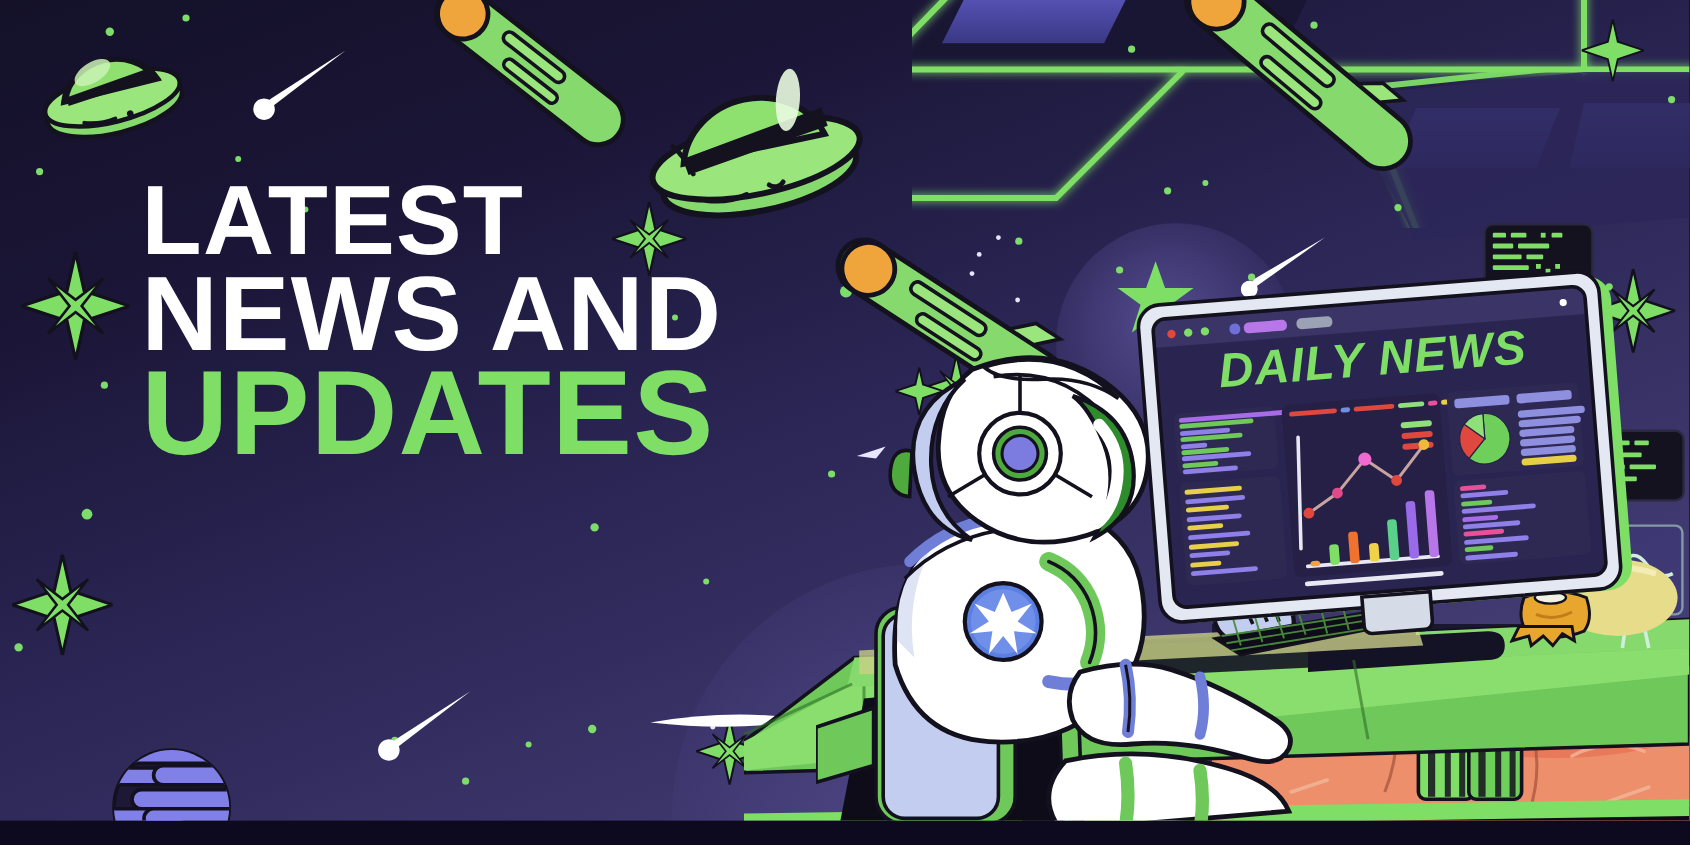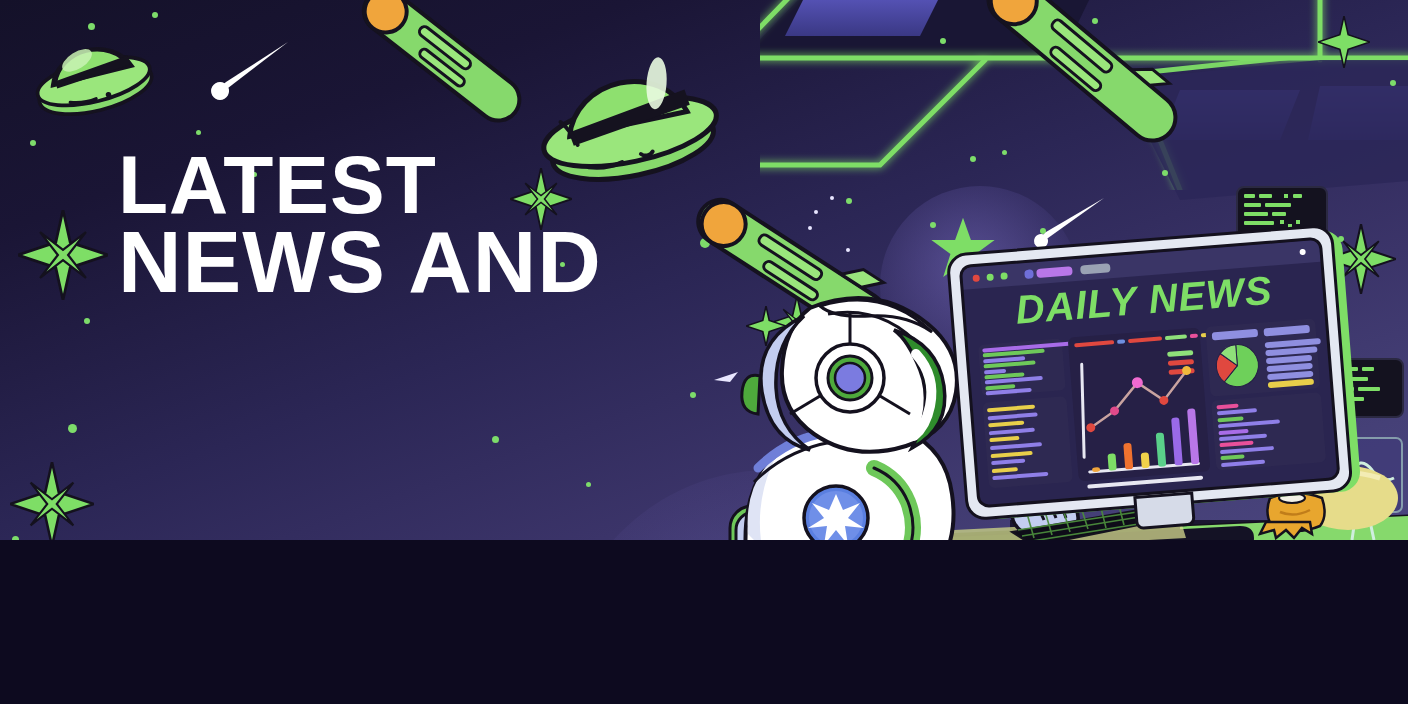--- a/index.html
+++ b/index.html
@@ -1,17 +1,17 @@
 <!DOCTYPE html>
 <html><head>
 <meta charset="utf-8">
 <style>
   html,body{margin:0;padding:0;background:#0d0a1f;}
   #stage{
-    position:relative;width:1408px;height:540px;overflow:hidden;
+    position:relative;width:1408px;height:684px;overflow:hidden;
     font-family:"Liberation Sans",sans-serif;
     background:linear-gradient(160deg,#141129 0%,#1a1535 22%,#2b2655 50%,#3b3469 72%,#454077 88%,#4b4580 100%);
   }
   .abs{position:absolute;}
   
   .dot{position:absolute;background:#7ddc6a;border-radius:50%;}
   .dotw{position:absolute;background:#e8e6ff;border-radius:50%;}
   
   .glow{position:absolute;border-radius:50%;
     background:radial-gradient(circle at 45% 40%,rgba(118,106,190,.55),rgba(86,76,150,.18) 60%,rgba(60,52,110,0) 72%);}
@@ -240,20 +240,21 @@
       <rect x="-8" y="56" width="74" height="14" rx="7"></rect>
       <rect x="32" y="56" width="80" height="16" rx="8"></rect>
       <rect x="-4" y="76" width="96" height="15" rx="7"></rect>
       <rect x="18" y="94" width="94" height="16" rx="8"></rect>
     </g>
   </svg>
 
   <div id="headline">
     <div class="h1">LATEST</div>
     <div class="h3">NEWS AND</div>
+    <div class="h4">UPDATES</div>
   </div>
 
   <svg class="abs" style="left:1010px;top:520px;" width="400" height="184" viewBox="0 0 400 184">
     <rect x="0" y="0" width="400" height="184" fill="#1b1731"></rect>
     <path d="M0 60 q60 -34 140 -14 q80 20 160 -6 q60 -18 100 -4 L400 184 L0 184 Z" fill="#e8795a"></path>
     <path d="M0 110 q90 -34 190 -10 q110 26 210 -6 L400 184 L0 184 Z" fill="#ec8f6a"></path>
     <g stroke="#f3b79c" stroke-width="3" fill="none" stroke-linecap="round" opacity=".8">
       <path d="M120 96 l22 -8 l18 8"></path>
       <path d="M176 118 l26 -12 l22 12"></path>
       <path d="M238 84 l30 -6"></path>

